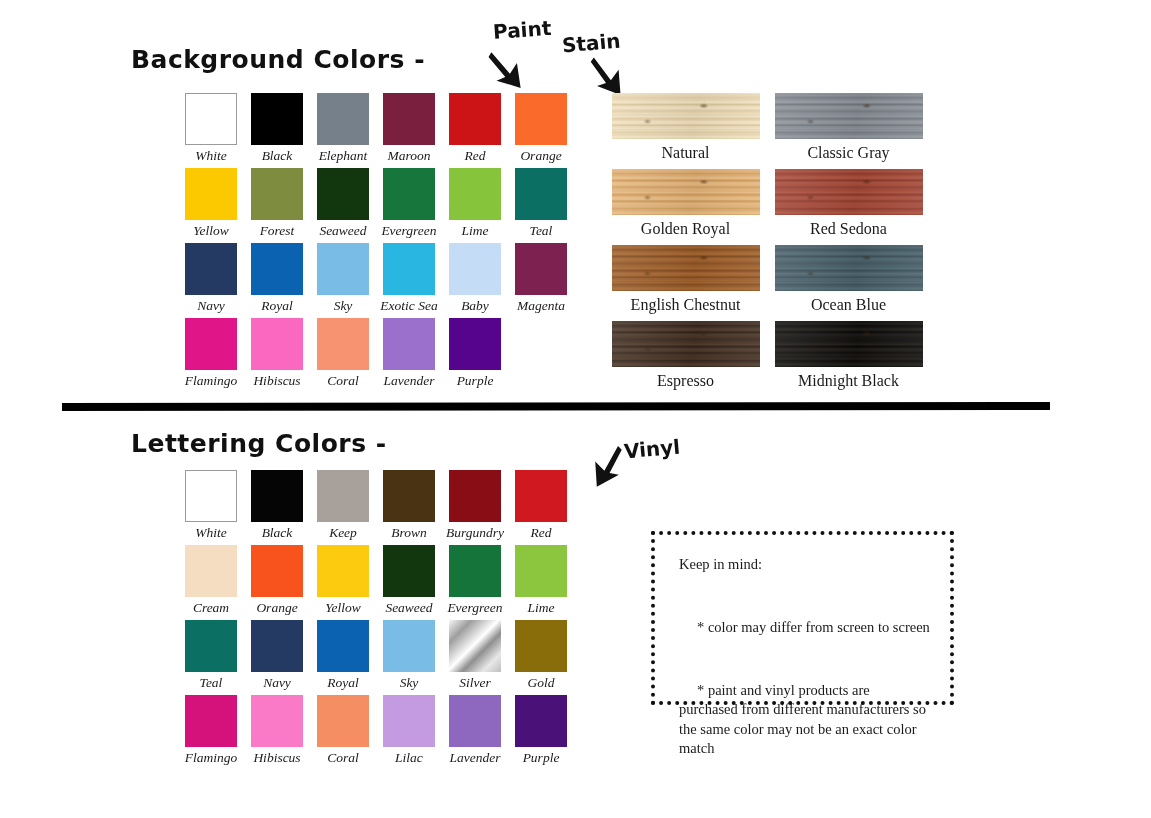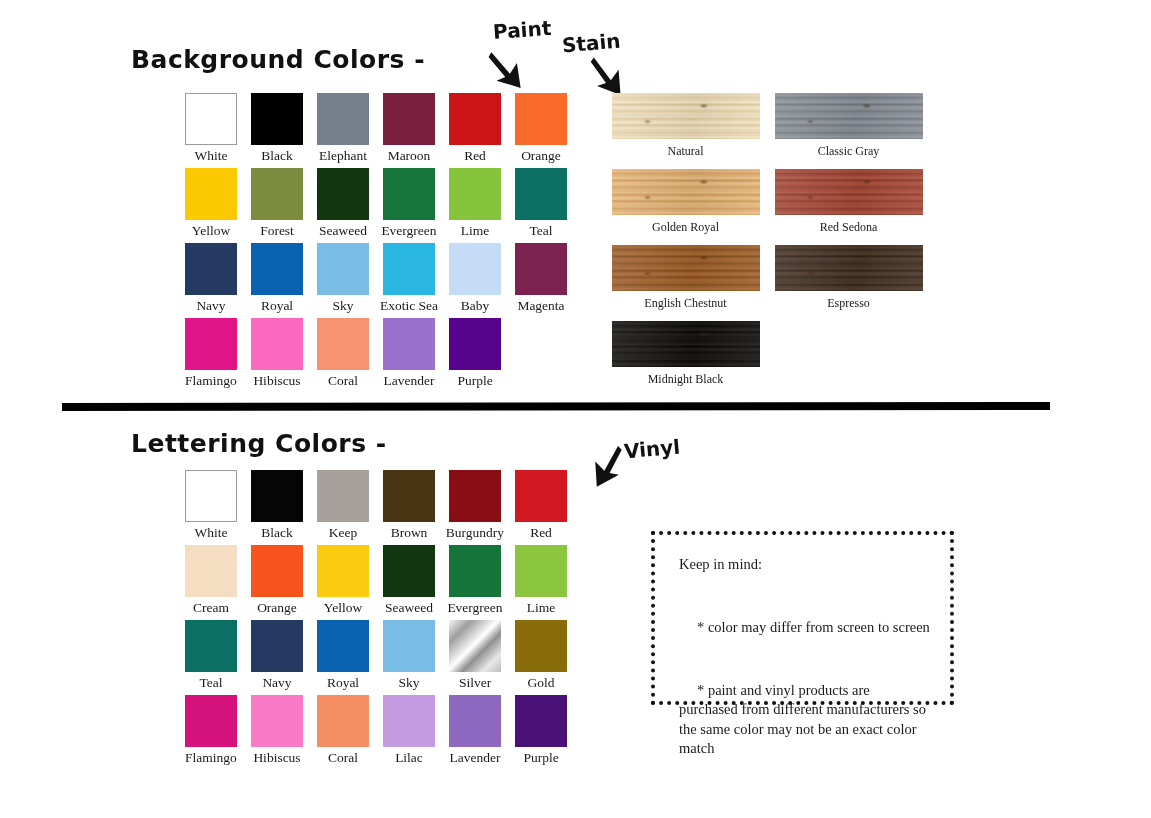--- a/index.html
+++ b/index.html
@@ -51,20 +51,21 @@
     background:#000;
     clip-path:polygon(0 12%, 100% 0, 100% 88%, 0 100%);
   }
 
   
   .swatch-grid {
     position:absolute;
     display:grid;
     grid-template-columns:repeat(6, 66px);
     grid-auto-rows:75px;
+    font-style:italic;
   }
   #bg-grid { left:178px; top:93px; }
   #lt-grid { left:178px; top:470px; }
 
   .swatch-cell {
     display:flex;
     flex-direction:column;
     align-items:center;
   }
   .swatch-chip {
@@ -90,21 +91,21 @@
   }
   .stain-cell { display:flex; flex-direction:column; align-items:center; }
   .stain-chip {
     width:148px; height:46px;
     flex:none;
     position:relative;
     overflow:hidden;
   }
   .stain-label {
     margin-top:5px;
-    font-size:12px;
+    font-size:16px;
     color:#1a1a1a;
     white-space:nowrap;
   }
 
   
   .stain-chip::after {
     content:"";
     position:absolute; inset:0;
     background:repeating-linear-gradient(
       to bottom,
@@ -272,20 +273,24 @@
     </div>
     <div class="stain-cell">
       <div class="stain-chip" style="background: repeating-linear-gradient(rgb(171, 76, 58) 0px, rgb(171, 76, 58) 3px, rgb(140, 55, 40) 4px, rgb(171, 76, 58) 7px);"></div>
       <div class="stain-label">Red Sedona</div>
     </div>
     <div class="stain-cell">
       <div class="stain-chip" style="background: repeating-linear-gradient(rgb(164, 99, 44) 0px, rgb(164, 99, 44) 3px, rgb(130, 73, 28) 4px, rgb(164, 99, 44) 7px);"></div>
       <div class="stain-label">English Chestnut</div>
     </div>
     <div class="stain-cell">
+      <div class="stain-chip" style="background: repeating-linear-gradient(rgb(76, 100, 110) 0px, rgb(76, 100, 110) 3px, rgb(58, 79, 89) 4px, rgb(76, 100, 110) 7px);"></div>
+      <div class="stain-label">Ocean Blue</div>
+    </div>
+    <div class="stain-cell">
       <div class="stain-chip" style="background: repeating-linear-gradient(rgb(74, 53, 38) 0px, rgb(74, 53, 38) 3px, rgb(46, 32, 22) 4px, rgb(74, 53, 38) 7px);"></div>
       <div class="stain-label">Espresso</div>
     </div>
     <div class="stain-cell">
       <div class="stain-chip" style="background: repeating-linear-gradient(rgb(23, 20, 17) 0px, rgb(23, 20, 17) 3px, rgb(8, 7, 6) 4px, rgb(23, 20, 17) 7px);"></div>
       <div class="stain-label">Midnight Black</div>
     </div>
   </div>
 
 <div id="divider"></div>

